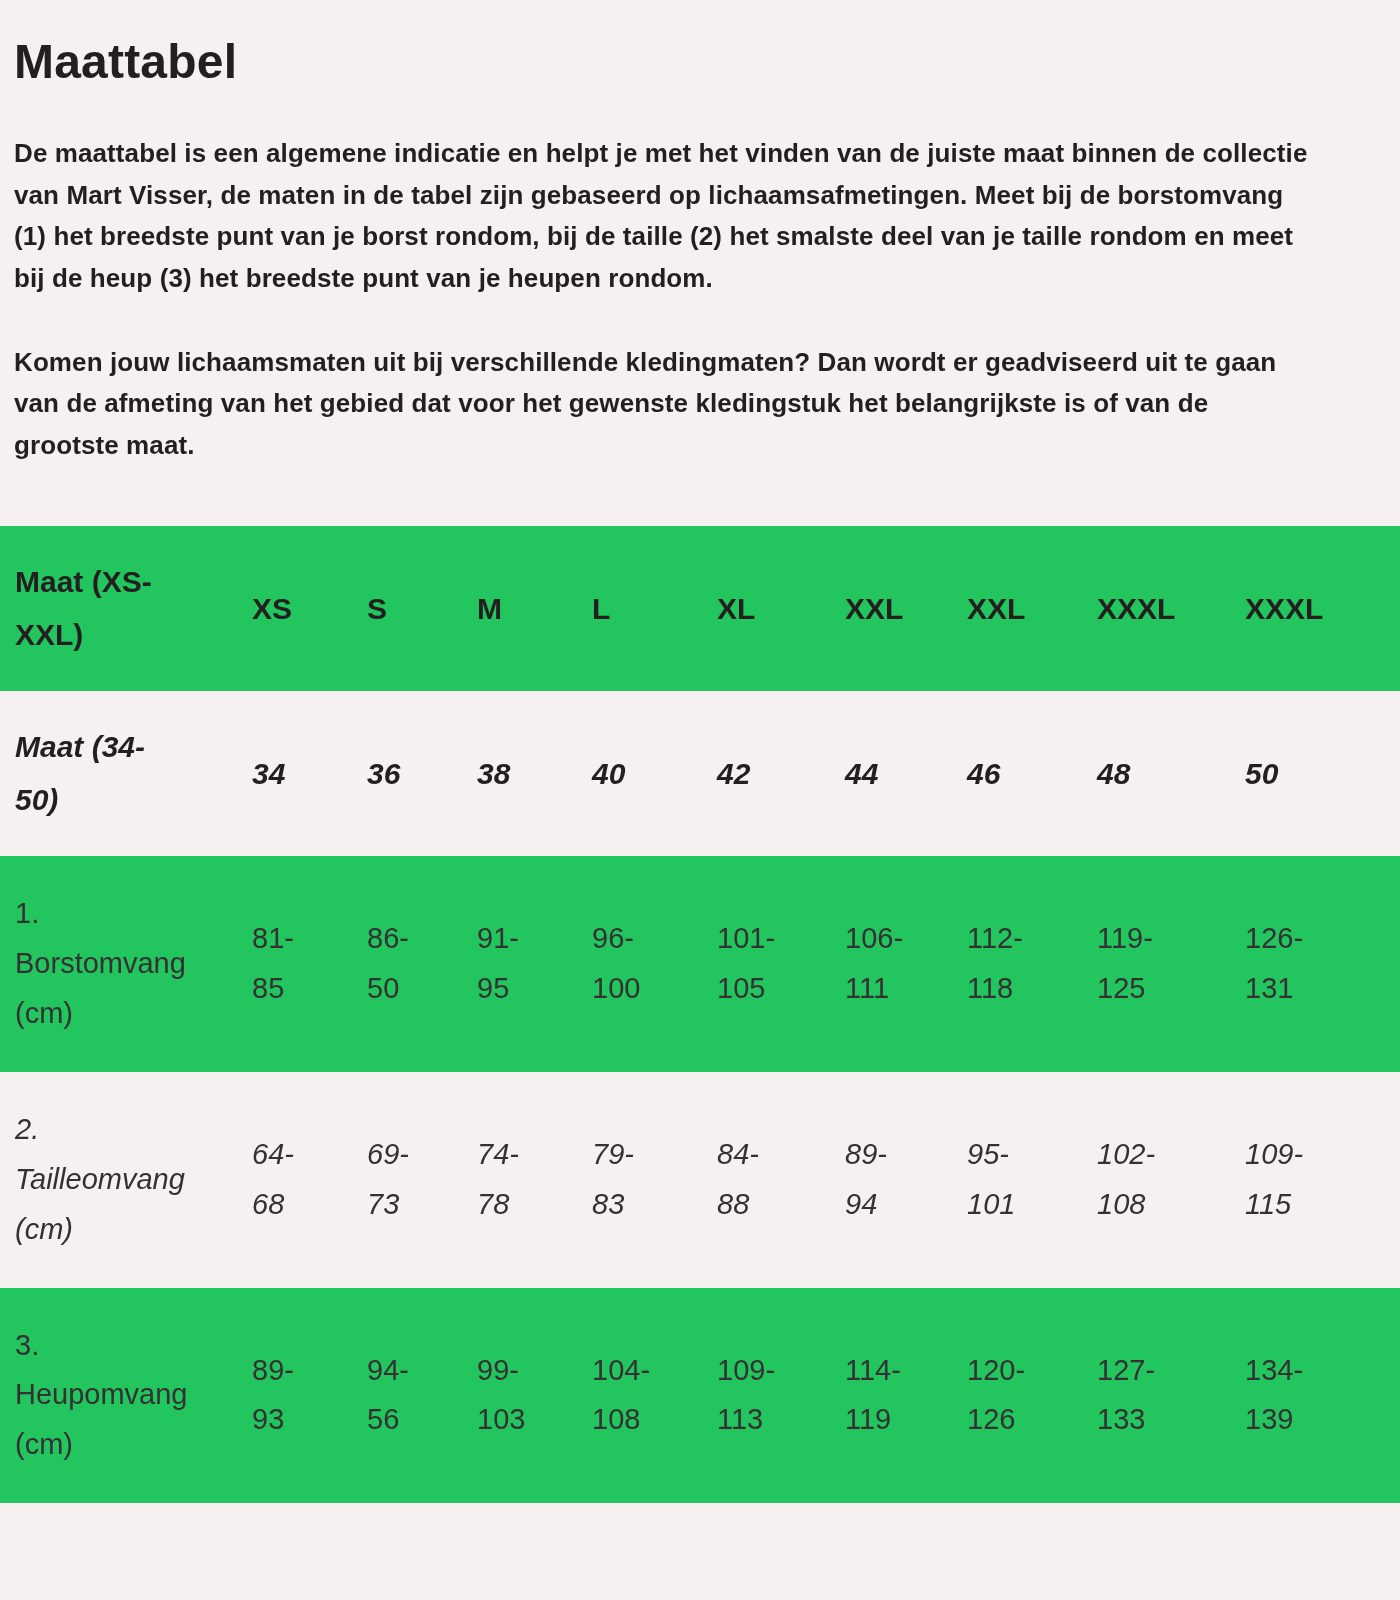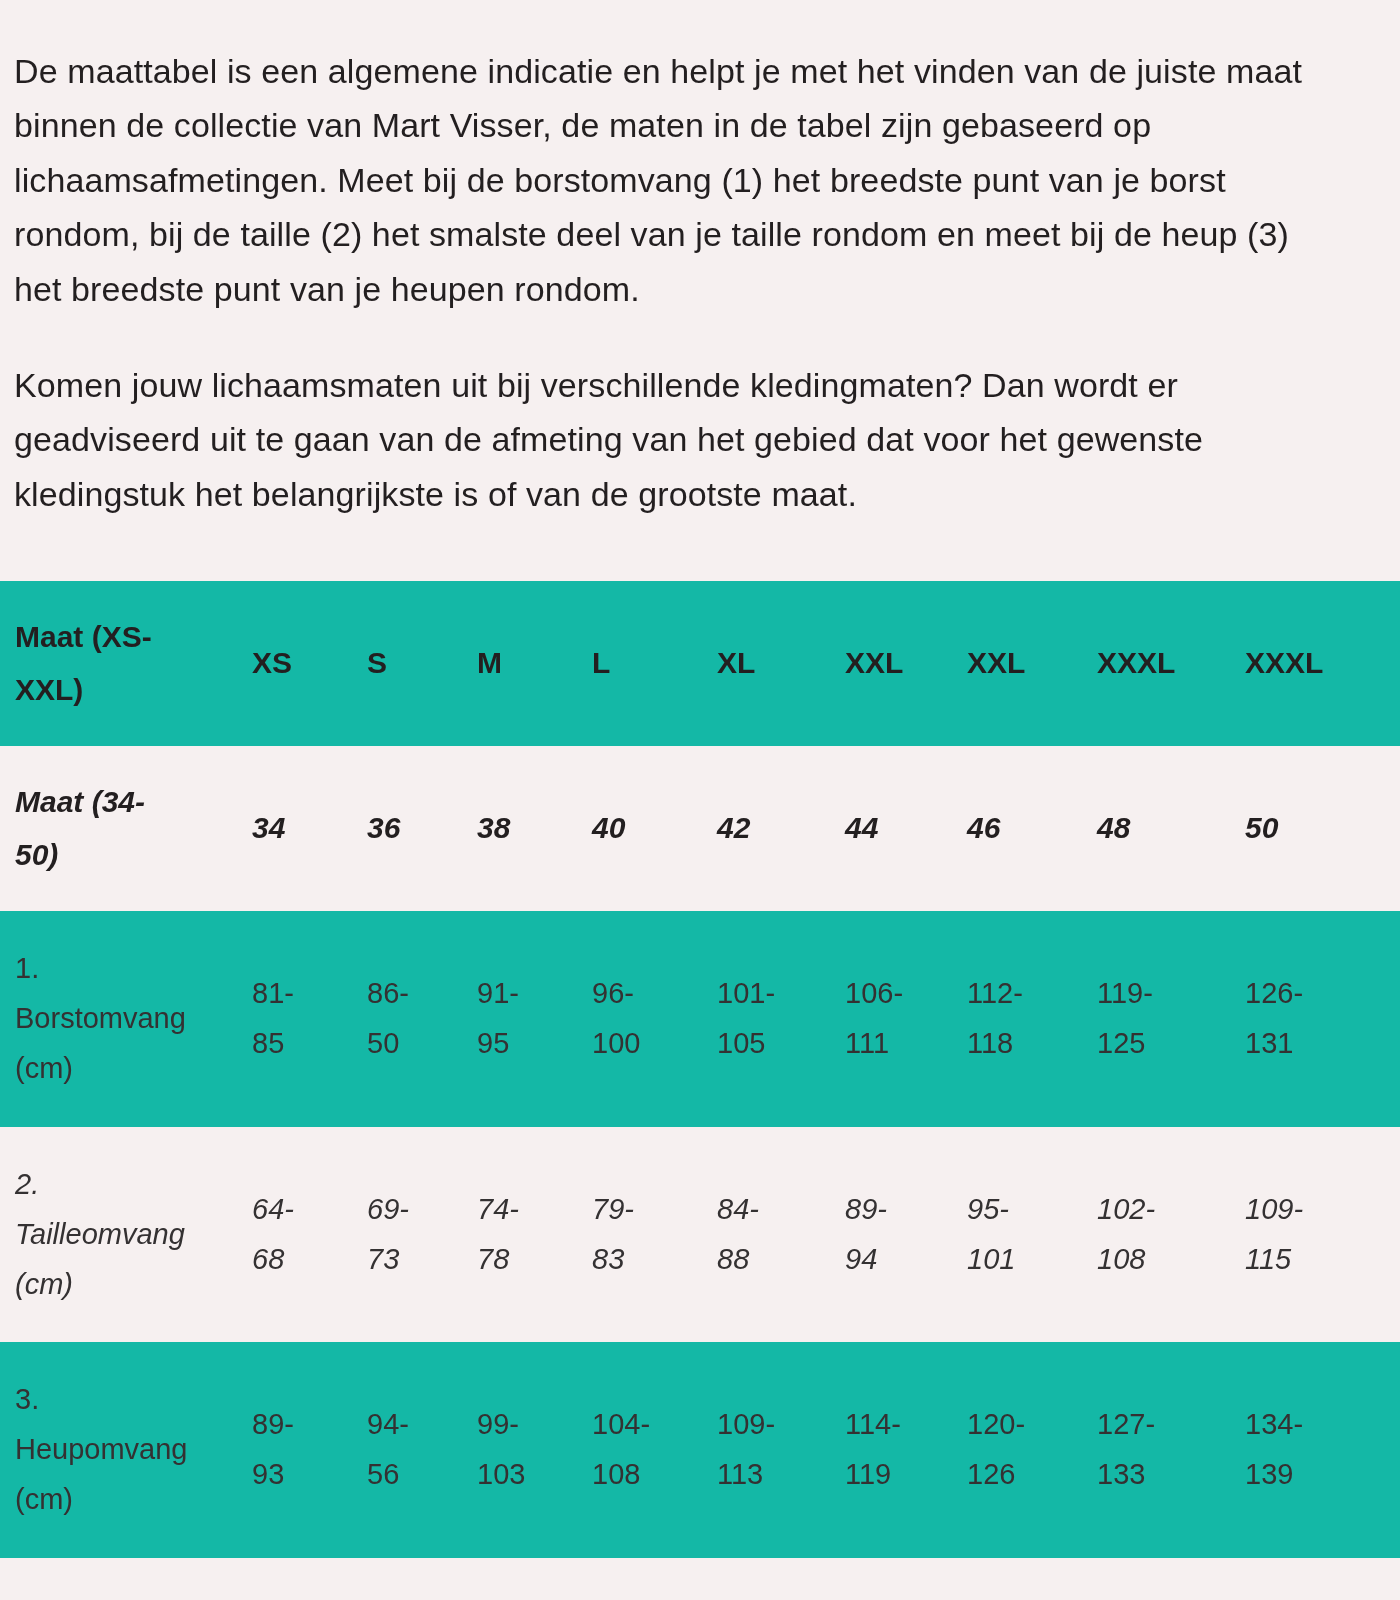--- a/index.html
+++ b/index.html
@@ -19,36 +19,36 @@
   }
   h1.page-title {
     margin: 34px 14px 0 14px;
     font-size: 48px;
     line-height: 1.15;
     font-weight: 700;
     letter-spacing: 0.2px;
   }
   p.intro {
     margin: 44px 90px 0 14px;
-    font-size: 34px;
+    font-size: 26px;
     line-height: 1.6;
-    font-weight: 400;
+    font-weight: 700;
     letter-spacing: 0.1px;
   }
   p.intro + p.intro {
     margin-top: 42px;
   }
   table.size-table {
     margin-top: 60px;
     width: 1400px;
     border-collapse: collapse;
     table-layout: fixed;
   }
   table.size-table tr.row-white {
-    background: #14b8a6;
+    background: #22c55e;
   }
   table.size-table tr.row-pink {
     background: transparent;
     font-style: italic;
   }
   table.size-table th,
   table.size-table td {
     vertical-align: middle;
     white-space: pre-line;
     border: none;
@@ -79,20 +79,21 @@
     line-height: 1.72;
     color: #343132;
     padding-top: 33px;
     padding-bottom: 33px;
   }
 </style>
 </head>
 <body>
 
 <main>
+  <h1 class="page-title">Maattabel</h1>
 
   <p class="intro">De maattabel is een algemene indicatie en helpt je met het vinden van de juiste maat binnen de collectie van Mart Visser, de maten in de tabel zijn gebaseerd op lichaamsafmetingen. Meet bij de borstomvang (1) het breedste punt van je borst rondom, bij de taille (2) het smalste deel van je taille rondom en meet bij de heup (3) het breedste punt van je heupen rondom.</p>
 
   <p class="intro">Komen jouw lichaamsmaten uit bij verschillende kledingmaten? Dan wordt er geadviseerd uit te gaan van de afmeting van het gebied dat voor het gewenste kledingstuk het belangrijkste is of van de grootste maat.</p>
 
   <table class="size-table">
     <colgroup>
       <col style="width:250px">
       <col style="width:115px">
       <col style="width:110px">

